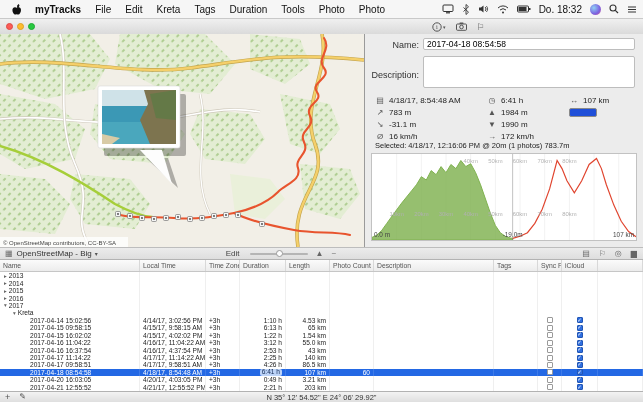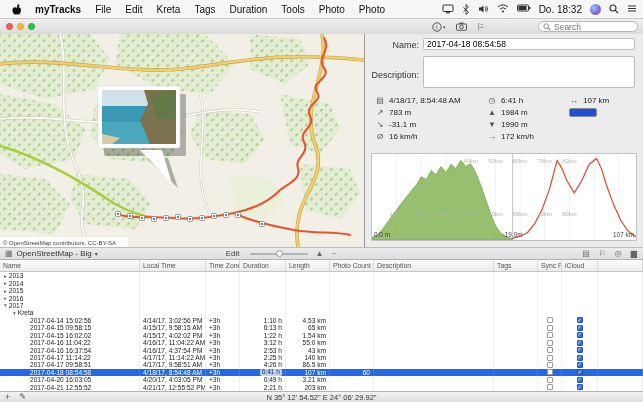--- a/index.html
+++ b/index.html
@@ -5,21 +5,21 @@
   html,body{margin:0;padding:0}
   body{width:643px;height:402px;position:relative;overflow:hidden;background:#dcdcdc;
        font-family:"Liberation Sans",sans-serif;color:#111;}
   
   .menubar{position:absolute;top:0;left:0;width:643px;height:19px;background:#f6f6f6;
            border-bottom:1px solid #c9c9c9;display:flex;align-items:center;padding:0 6px;
            box-sizing:border-box;font-size:10px;z-index:30}
   .apple{display:flex;align-items:center;padding:0 6px}
   .menu-item{padding:0 7px;white-space:nowrap}
   .menu-item.app{font-weight:bold}
-  .mb-right{margin-left:auto;display:flex;align-items:flex-start;gap:8px}
+  .mb-right{margin-left:auto;display:flex;align-items:center;gap:8px}
   .mb-ic{display:flex;align-items:center}
   .clock{font-size:10px}
   .siri{width:11px;height:11px;border-radius:50%;
         background:radial-gradient(circle at 35% 35%,#8fd0f4,#7b61e0 60%,#e5638e)}
   
   .window{position:absolute;top:19px;left:0;width:643px;height:383px;background:#ececec}
   .titlebar{position:absolute;top:0;left:0;right:0;height:15px;
             background:linear-gradient(#f0f0f0,#dadada);border-bottom:1px solid #a6a6a6}
   .tl{position:absolute;top:4px;width:7px;height:7px;border-radius:50%;box-sizing:border-box}
   .tl.c{left:6px;background:#fc5b57;border:1px solid #dd4a44}
@@ -184,27 +184,20 @@
         <span style="font-size:5px;color:#555">▾</span>
       </span>
       <span class="tbtn">
         <svg width="11" height="9" viewBox="0 0 11 9">
             <rect x=".5" y="2" width="10" height="6.3" rx="1" fill="none" stroke="#555"></rect>
             <circle cx="5.5" cy="5" r="1.8" fill="none" stroke="#555"></circle>
             <rect x="3.5" y=".5" width="4" height="1.4" rx=".4" fill="#555"></rect>
           </svg>
       </span>
       <span class="tbtn">⚐</span>
-    </span>
-    <span class="searchbox">
-      <svg width="8" height="8" viewBox="0 0 10 10">
-          <circle cx="4" cy="4" r="3" fill="none" stroke="#8a8a8a" stroke-width="1.2"></circle>
-          <line x1="6.2" y1="6.2" x2="9" y2="9" stroke="#8a8a8a" stroke-width="1.3"></line>
-        </svg>
-      <input placeholder="Search" style="">
     </span>
   </div>
 
   <div class="content">
 
     <div class="mapwrap">
       <svg width="364" height="213" viewBox="0 0 364 213">
         <defs>
           <pattern id="fp" width="7" height="7" patternUnits="userSpaceOnUse" patternTransform="rotate(45)">
             <rect width="7" height="7" fill="#e3edd3"></rect>
@@ -336,20 +329,21 @@
             <span class="sic">Ø</span>
             <span>16 km/h</span>
           </div>
         <div class="stat">
             <span class="sic">→</span>
             <span>172 km/h</span>
           </div>
         <div class="stat"></div>
       </div>
 
+      <div class="selline">Selected: 4/18/17, 12:16:06 PM @ 20m (1 photos) 783.7m</div>
 
       <div class="chartbox">
         <svg id="profile" viewBox="0 0 268 86" preserveAspectRatio="none">
             <line x1="25.046728971962615" y1="0" x2="25.046728971962615" y2="86" stroke="#000" stroke-opacity="0.06"></line>
             <line x1="50.09345794392523" y1="0" x2="50.09345794392523" y2="86" stroke="#000" stroke-opacity="0.06"></line>
             <line x1="75.14018691588784" y1="0" x2="75.14018691588784" y2="86" stroke="#000" stroke-opacity="0.06"></line>
             <line x1="100.18691588785046" y1="0" x2="100.18691588785046" y2="86" stroke="#000" stroke-opacity="0.06"></line>
             <line x1="125.23364485981308" y1="0" x2="125.23364485981308" y2="86" stroke="#000" stroke-opacity="0.06"></line>
             <line x1="150.28037383177568" y1="0" x2="150.28037383177568" y2="86" stroke="#000" stroke-opacity="0.06"></line>
             <line x1="175.3271028037383" y1="0" x2="175.3271028037383" y2="86" stroke="#000" stroke-opacity="0.06"></line>

